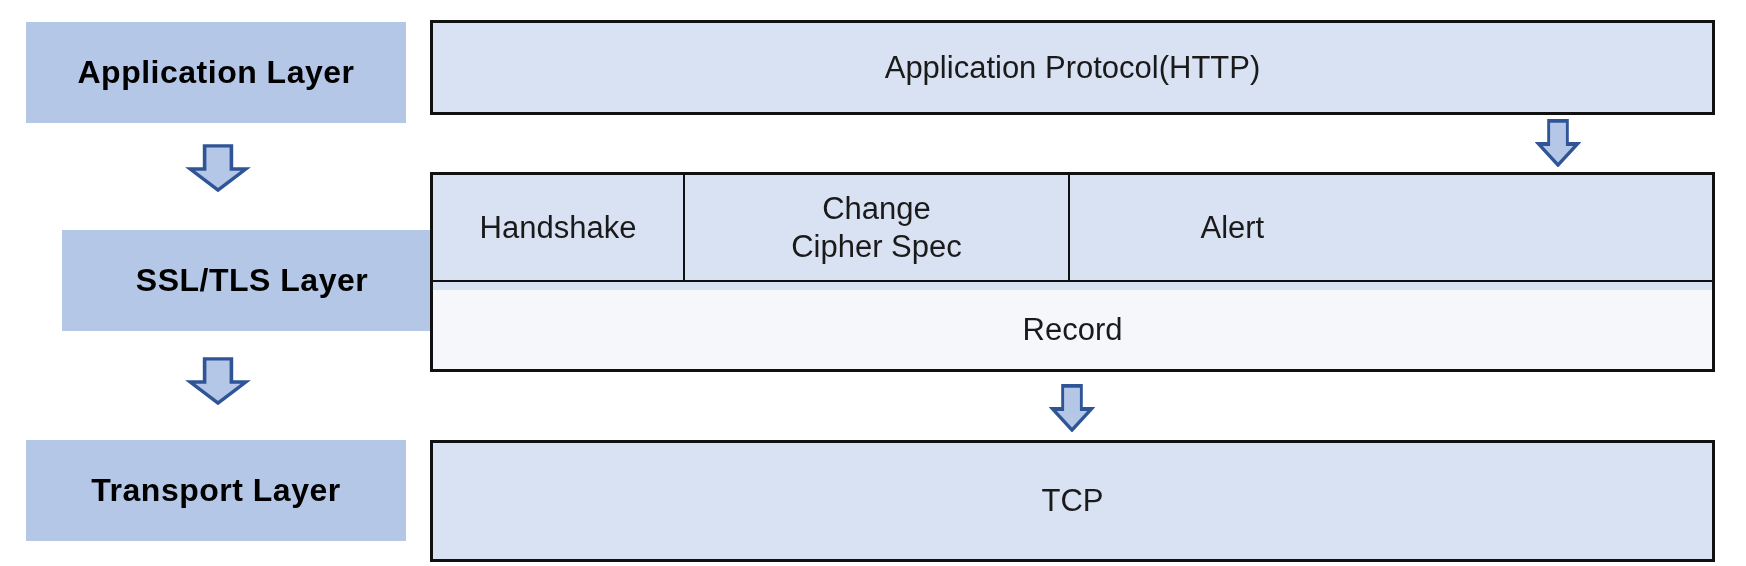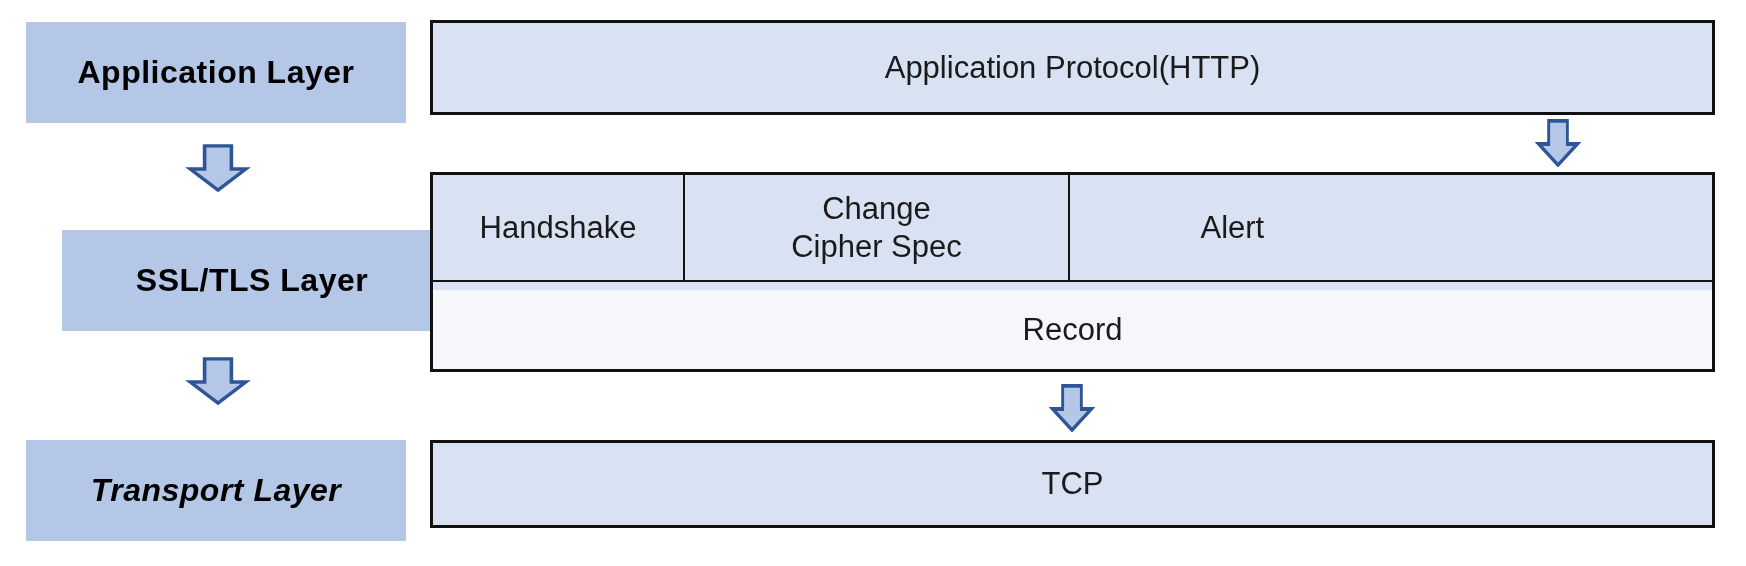--- a/index.html
+++ b/index.html
@@ -24,39 +24,39 @@
   .layer-label{
     position:absolute;
     left:26px;width:380px;height:101px;
     background:var(--layer-fill);
     display:flex;align-items:center;justify-content:center;
     font-weight:bold;font-size:32px;color:#000;
     letter-spacing:0.5px;
   }
   .layer-app{top:22px;}
   .layer-ssl{top:230px;margin-left:36px;}
-  .layer-transport{top:440px;font-style:italic;}
+  .layer-transport{top:440px;}
   
   .arrow{position:absolute;line-height:0;}
   .arrow svg{display:block;}
   .arrow-left-1{left:185px;top:144px;}
   .arrow-left-2{left:185px;top:357px;}
   .arrow-right-small{left:1535px;top:119px;}
   .arrow-center-small{left:1049px;top:384px;}
   
   .proto-box,.tcp-box{
     position:absolute;
     left:430px;width:1285px;
     background:var(--box-fill);
     border:3px solid var(--box-border);
     display:flex;align-items:center;justify-content:center;
     font-size:31px;
   }
   .proto-box{top:20px;height:95px;}
-  .tcp-box{top:440px;height:88px;}
+  .tcp-box{top:440px;height:122px;}
   
   .ssl-table{
     position:absolute;
     left:430px;top:172px;width:1285px;height:200px;
     border:3px solid var(--box-border);
     display:flex;flex-direction:column;
     background:var(--box-fill);
   }
   .ssl-row-top{
     display:flex;flex-direction:row;

